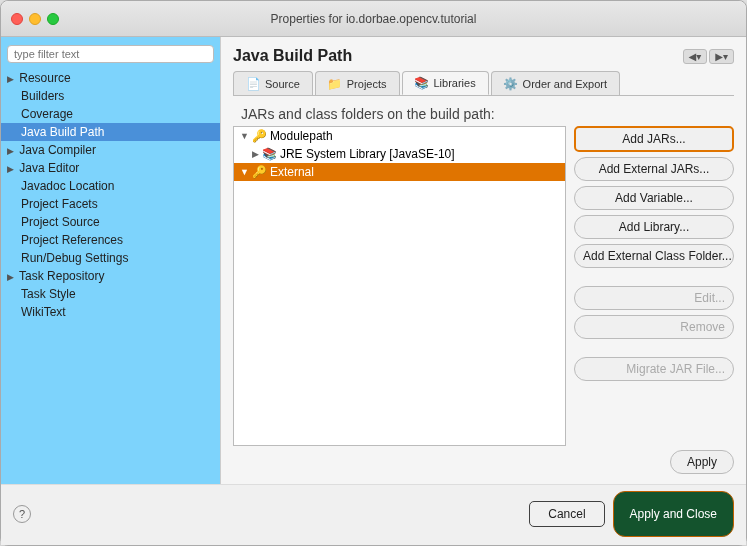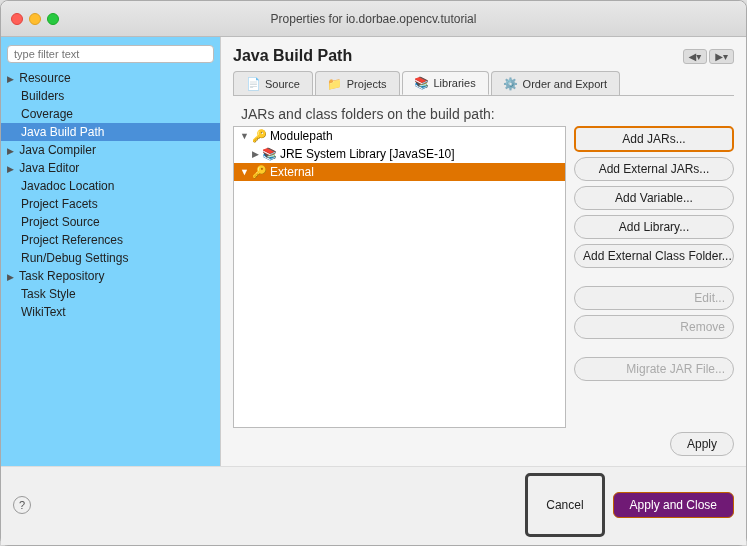--- a/index.html
+++ b/index.html
@@ -224,34 +224,34 @@
       padding: 6px 12px 8px 12px;
       border-top: 1px solid #ddd;
       background: #f0f0f0;
     }
     .bottom-right {
       display: flex;
       gap: 8px;
       align-items: center;
     }
     .btn-cancel {
-      padding: 22px 18px;
+      padding: 5px 18px;
       font-size: 12px;
       background: #f0f0f0;
-      border: 3px solid #404040;
+      border: 1px solid #404040;
       border-radius: 5px;
       cursor: pointer;
       color: #222;
     }
     .btn-apply-close {
-      padding: 5px 16px;
-      font-size: 12px;
-      background: #701a75;
+      padding: 15px 16px;
+      font-size: 12px;
+      background: #14532d;
       border: 1px solid #c06000;
-      border-radius: 6px;
+      border-radius: 12px;
       cursor: pointer;
       color: white;
       font-weight: 500;
     }
     .help-icon {
       width: 18px;
       height: 18px;
       border-radius: 50%;
       border: 1px solid #999;
       display: flex;

